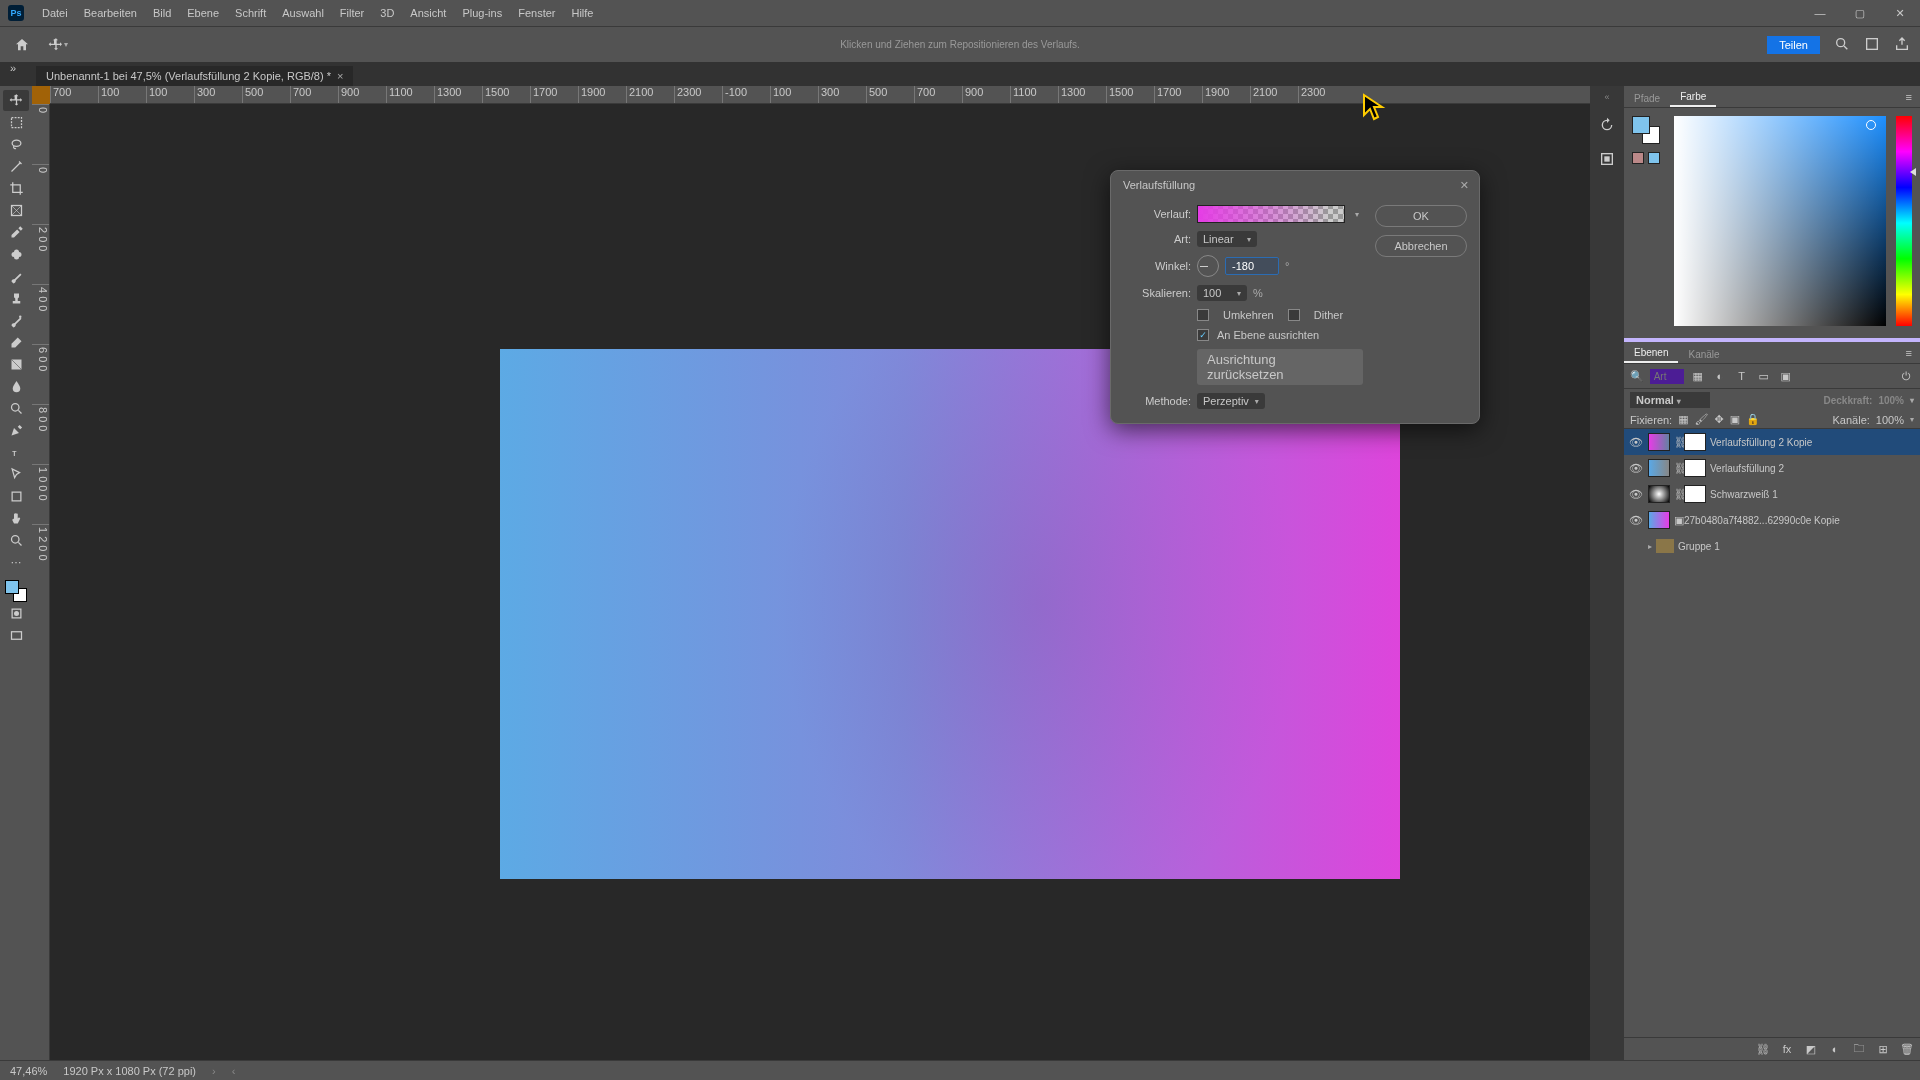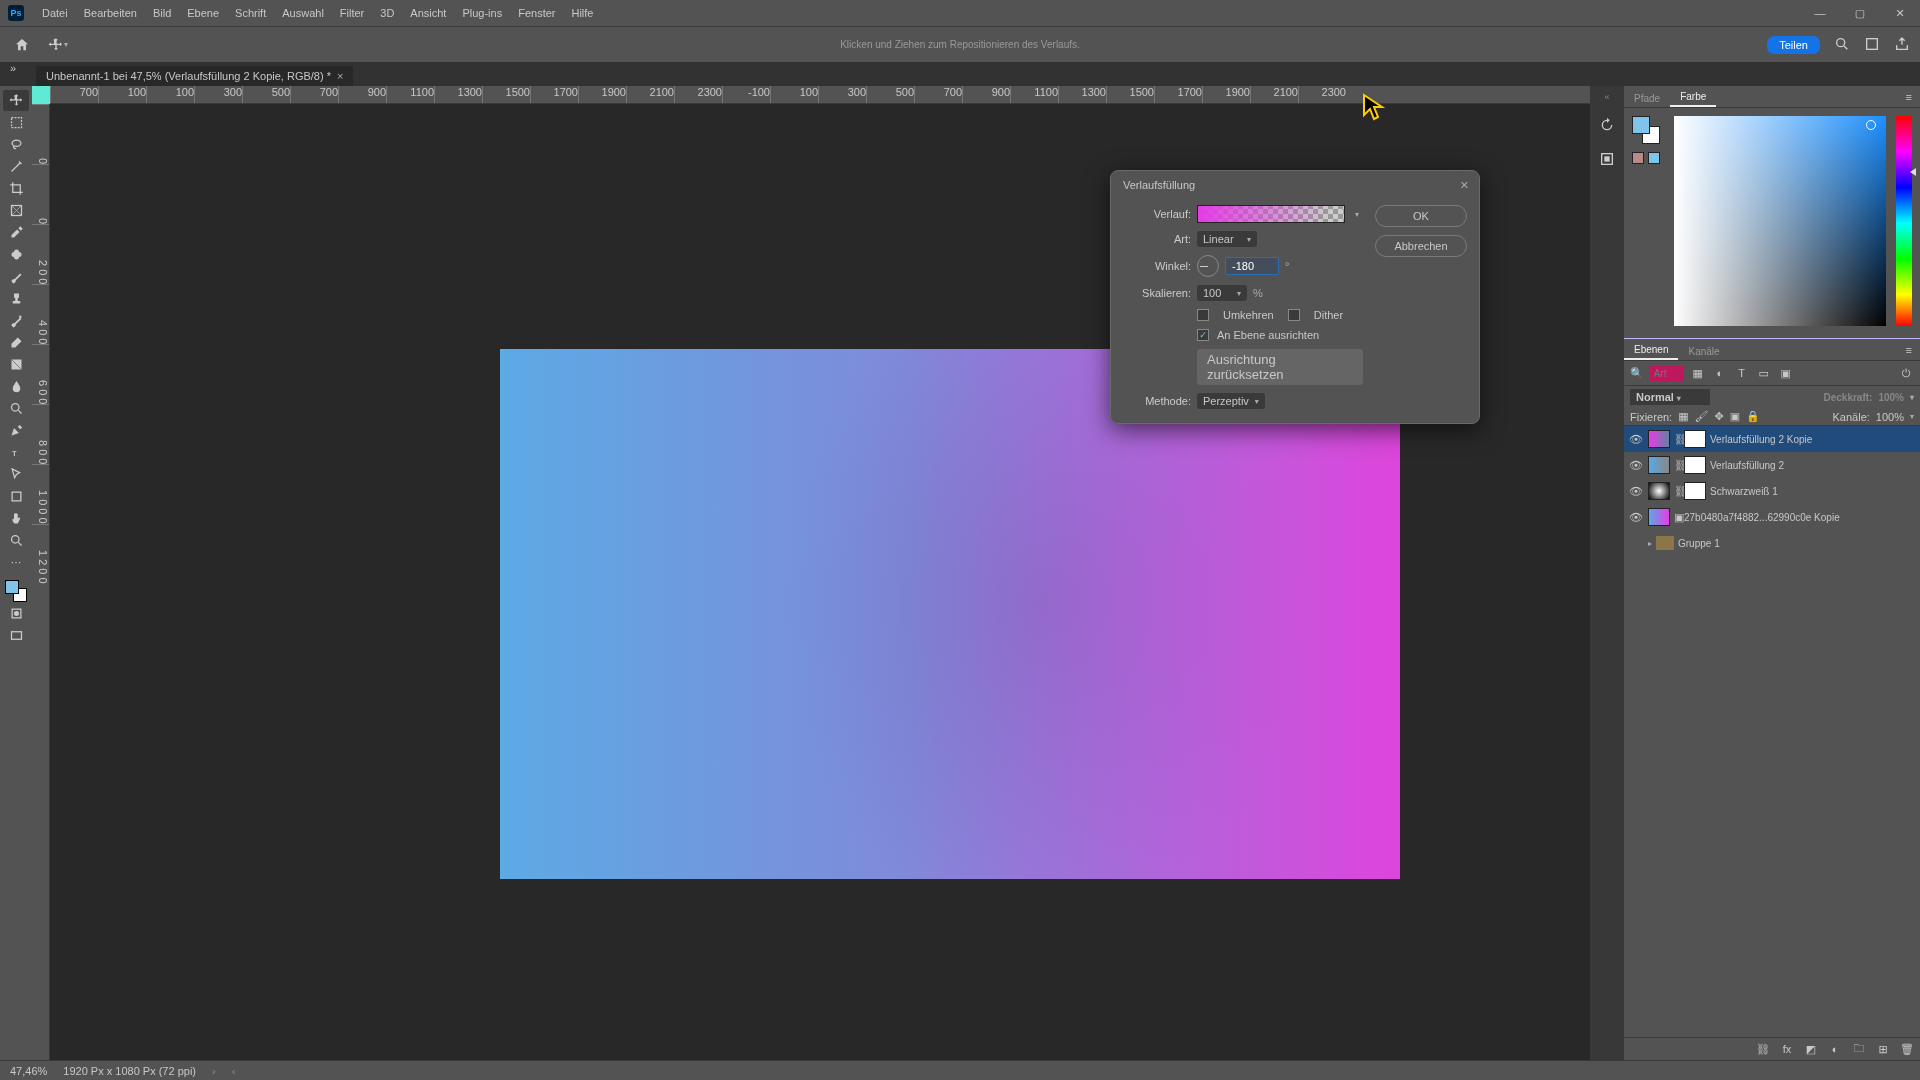--- a/index.html
+++ b/index.html
@@ -8,21 +8,21 @@
 
 .menubar { height: 26px; background: #535353; display: flex; align-items: center; padding-left: 8px; position: relative; }
 .ps-logo { width: 16px; height: 16px; background: linear-gradient(135deg,#001e36,#001e36); border-radius: 3px; margin-right: 10px; display:flex; align-items:center; justify-content:center; color:#31a8ff; font-weight:bold; font-size:9px; }
 .menu-item { padding: 0 8px; cursor: pointer; }
 .win-controls { position:absolute; right:0; display:flex; height:100%; }
 .win-btn { width:40px; display:flex; align-items:center; justify-content:center; cursor:pointer; }
 
 
 .optbar { height: 36px; background: #535353; border-top:1px solid #3a3a3a; display:flex; align-items:center; padding-left:10px; position:relative; }
 .home-btn { width:24px; height:24px; display:flex; align-items:center; justify-content:center; margin-right:12px; }
-.share-btn { background:#1473e6; color:#fff; padding:3px 12px; border-radius:7px; font-size:11px; }
+.share-btn { background:#1473e6; color:#fff; padding:3px 12px; border-radius:0; font-size:11px; }
 .opt-right { position:absolute; right:10px; display:flex; align-items:center; gap:14px; }
 .opt-hint { position:absolute; left:50%; transform:translateX(-50%); color:#999; font-size:10px; }
 
 
 .tabbar { height:24px; background:#323232; display:flex; align-items:flex-end; padding-left:36px; }
 .doc-tab { background:#282828; padding:4px 10px; font-size:10px; color:#ddd; display:flex; align-items:center; gap:6px; }
 .tab-close { color:#aaa; }
 
 
 .main { display:flex; height: calc(1080px - 26px - 36px - 24px - 20px); }
@@ -30,21 +30,21 @@
 
 .toolbox { width:32px; background:#535353; display:flex; flex-direction:column; align-items:center; padding-top:4px; gap:1px; }
 .tool { width:26px; height:21px; display:flex; align-items:center; justify-content:center; border-radius:2px; position:relative; }
 .tool svg { width:15px; height:15px; fill:#ccc; }
 .tool.sel { background:#3a3a3a; }
 .fgbg { width:22px; height:22px; position:relative; margin-top:6px; }
 .fgc { width:14px; height:14px; background:#7fc4ed; border:1px solid #000; position:absolute; top:0; left:0; z-index:2;}
 .bgc { width:14px; height:14px; background:#fff; border:1px solid #000; position:absolute; bottom:0; right:0; }
 
 
-.canvas-area { flex:1; background:#5eead4; position:relative; overflow:hidden;text-align:right; }
+.canvas-area { flex:1; background:#a16207; position:relative; overflow:hidden; }
 .ruler-h { position:absolute; top:0; left:18px; right:0; height:18px; background:#535353; display:flex; font-size:8px; color:#aaa; border-bottom:1px solid #3a3a3a; }
 .ruler-h span { flex:0 0 48px; border-left:1px solid #777; padding-left:2px; overflow:hidden; }
 .ruler-v { position:absolute; top:18px; left:0; width:18px; bottom:0; background:#535353; border-right:1px solid #3a3a3a; display:flex; flex-direction:column; font-size:8px; color:#aaa; }
 .ruler-v span { flex:0 0 60px; border-top:1px solid #777; writing-mode:vertical-rl; padding-top:2px; }
 .canvas-inner { position:absolute; top:18px; left:18px; right:0; bottom:0; background:#282828; }
 .photo { position:absolute; left:450px; top:245px; width:900px; height:530px; background:
   linear-gradient(90deg, rgba(90,170,230,0.92) 0%, rgba(130,130,220,0.8) 45%, rgba(230,60,220,0.92) 100%),
   radial-gradient(ellipse 360px 460px at 60% 48%, rgba(40,30,50,0.55) 0%, rgba(40,30,50,0) 72%),
   #7aa8d4;
 }
@@ -68,23 +68,23 @@
 .fgbg-small .fg { width:18px; height:18px; background:#7fc4ed; border:1px solid #222; position:absolute; top:0; left:0; z-index:2; }
 .fgbg-small .bg { width:18px; height:18px; background:#fff; border:1px solid #222; position:absolute; bottom:0; right:0; }
 .swatch-small { display:flex; gap:4px; margin-top:8px; }
 .swatch-small div { width:12px; height:12px; border:1px solid #222; }
 .picker-field { position:absolute; left:50px; right:34px; top:8px; bottom:12px; background:linear-gradient(to right,#fff,rgba(255,255,255,0)), linear-gradient(to top,#000,rgba(0,0,0,0)), #1e90ff; }
 .picker-cursor { position:absolute; top:12px; right:44px; width:10px; height:10px; border:1px solid #fff; border-radius:50%; }
 .hue-strip { position:absolute; right:8px; top:8px; bottom:12px; width:16px; background:linear-gradient(to bottom,#ff0000,#ff00ff 17%,#0000ff 34%,#00ffff 51%,#00ff00 68%,#ffff00 85%,#ff0000);}
 .hue-thumb { position:absolute; right:4px; top:60px; width:0;height:0;border-top:4px solid transparent;border-bottom:4px solid transparent;border-right:6px solid #ddd;}
 
 
-.layers-panel { flex:1; border-top:1px solid #c4b5fd; display:flex; flex-direction:column; }
+.layers-panel { flex:1; border-top:4px solid #c4b5fd; display:flex; flex-direction:column; }
 .layer-filter { display:flex; align-items:center; padding:4px 6px; gap:6px; border-bottom:1px solid #3a3a3a; }
-.layer-filter .srch { background:#be185d; border:none; color:#ccc; font-size:10px; padding:2px 4px; width:34px; }
+.layer-filter .srch { background:#4c1d95; border:none; color:#ccc; font-size:10px; padding:2px 4px; width:34px; }
 .filter-icon { width:16px; height:16px; display:flex; align-items:center; justify-content:center; }
 .blend-row { display:flex; align-items:center; padding:3px 6px; gap:6px;font-weight:bold; }
 .blend-sel { background:#3a3a3a; color:#999; font-size:10px; padding:2px 6px; flex:0 0 80px; }
 .lock-row { display:flex; align-items:center; padding:2px 6px; gap:6px; font-size:9px; color:#999; border-bottom:1px solid #3a3a3a;}
 .layer-list { flex:1; overflow:auto; }
 .layer { display:flex; align-items:center; height:26px; padding:0 4px; gap:4px; }
 .layer.sel { background:#214b7a; }
 .eye { width:16px; height:16px; display:flex; align-items:center; justify-content:center; }
 .thumb { width:22px; height:18px; background:#888; border:1px solid #222; }
 .thumb.grad { background:linear-gradient(90deg,#e63ce6,rgba(255,255,255,0.3));}

